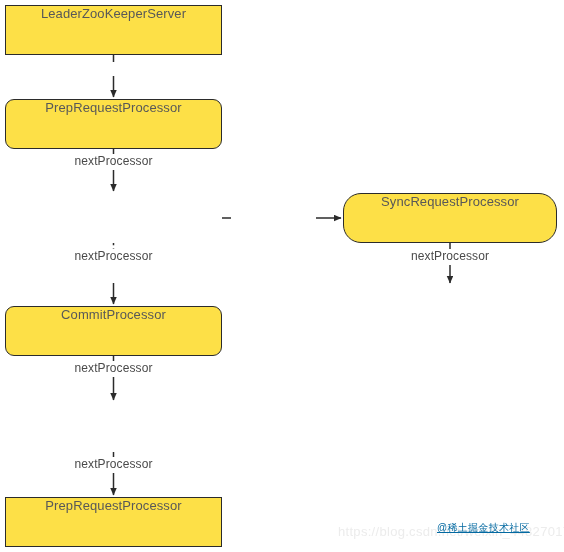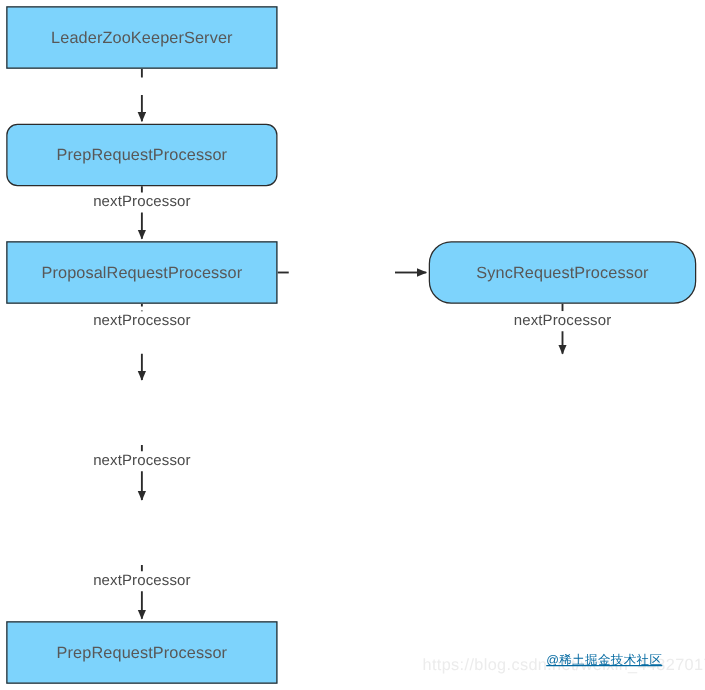--- a/index.html
+++ b/index.html
@@ -14,26 +14,26 @@
     position: relative;
     width: 564px;
     height: 552px;
     background: #ffffff;
     overflow: hidden;
   }
   .node {
     position: absolute;
     box-sizing: border-box;
     border: 1.6px solid #2b2b2b;
-    background: #7dd3fc;
+    background: #fde047;
     color: #585858;
     font-size: 13px;
     line-height: 1.2;
     display: flex;
-    align-items: center;
+    align-items: flex-start;
     justify-content: center;
     text-align: center;
     letter-spacing: 0.1px;
     white-space: nowrap;
   }
   .node.rounded {
     border-radius: 9px;
   }
   .node.sharp {
     border-radius: 0;
@@ -126,24 +126,24 @@
   </svg>
 
   <div class="node sharp" style="left:5px; top:5px; width:217px; height:50px;">
     <span>LeaderZooKeeperServer</span>
   </div>
 
   <div class="node rounded" style="left:5px; top:99px; width:217px; height:50px;">
     <span>PrepRequestProcessor</span>
   </div>
 
-  <div class="node sharp" style="left:5px; top:193px; width:217px; height:50px;">
-    <span>ProposalRequestProcessor</span>
+
+  <div class="node rounded" style="left:5px; top:306px; width:217px; height:50px;">
+    <span>CommitProcessor</span>
   </div>
-
 
 
   <div class="node sharp" style="left:5px; top:497px; width:217px; height:50px;">
     <span>PrepRequestProcessor</span>
   </div>
 
   <div class="node rounded" style="left:343px; top:193px; width:214px; height:50px;border-radius:18px;">
     <span>SyncRequestProcessor</span>
   </div>
 

